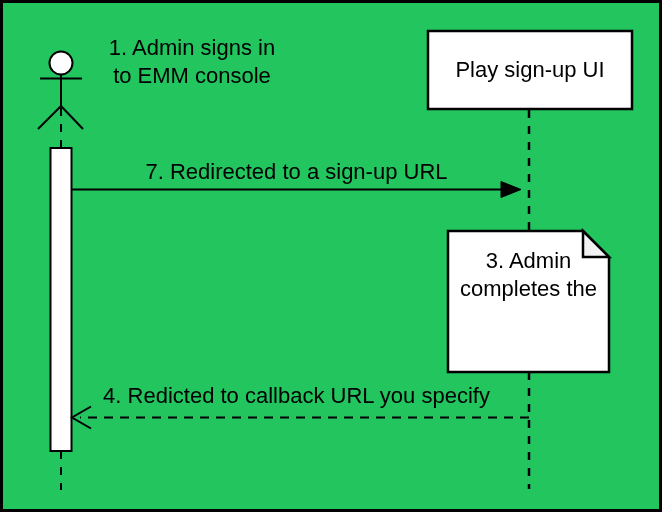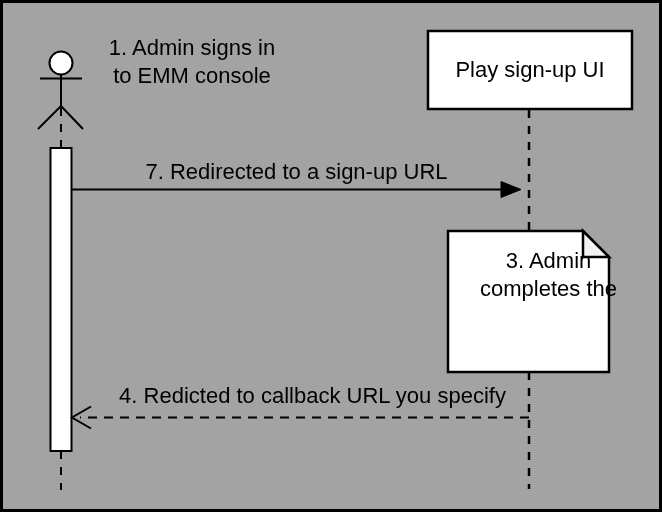--- a/index.html
+++ b/index.html
@@ -5,21 +5,21 @@
   html, body {
     margin: 0;
     padding: 0;
     background: #ffffff;
     font-family: "Liberation Sans", sans-serif;
   }
   .canvas {
     position: relative;
     width: 662px;
     height: 512px;
-    background: #a3a3a3;
+    background: #22c55e;
     overflow: hidden;
   }
   .shapes {
     position: absolute;
     left: 0;
     top: 0;
     width: 662px;
     height: 512px;
   }
   .label {
@@ -53,27 +53,25 @@
   .label-note {
     left: 448px;
     top: 231px;
     width: 161px;
     height: 181px;
     padding-top: 16px;
     box-sizing: border-box;
     display: flex;
     flex-direction: column;
     align-items: center;
-    margin-left: 20px;
   }
   .label-msg4 {
     left: 73px;
     top: 382px;
     width: 447px;
-    padding-left: 16px;
   }
 </style>
 </head>
 <body>
 
 <div class="canvas">
 
   <svg class="shapes" viewBox="0 0 662 512" xmlns="http://www.w3.org/2000/svg">
 
     <rect x="1.5" y="1.5" width="659" height="509" fill="none" stroke="#000000" stroke-width="3"></rect>

